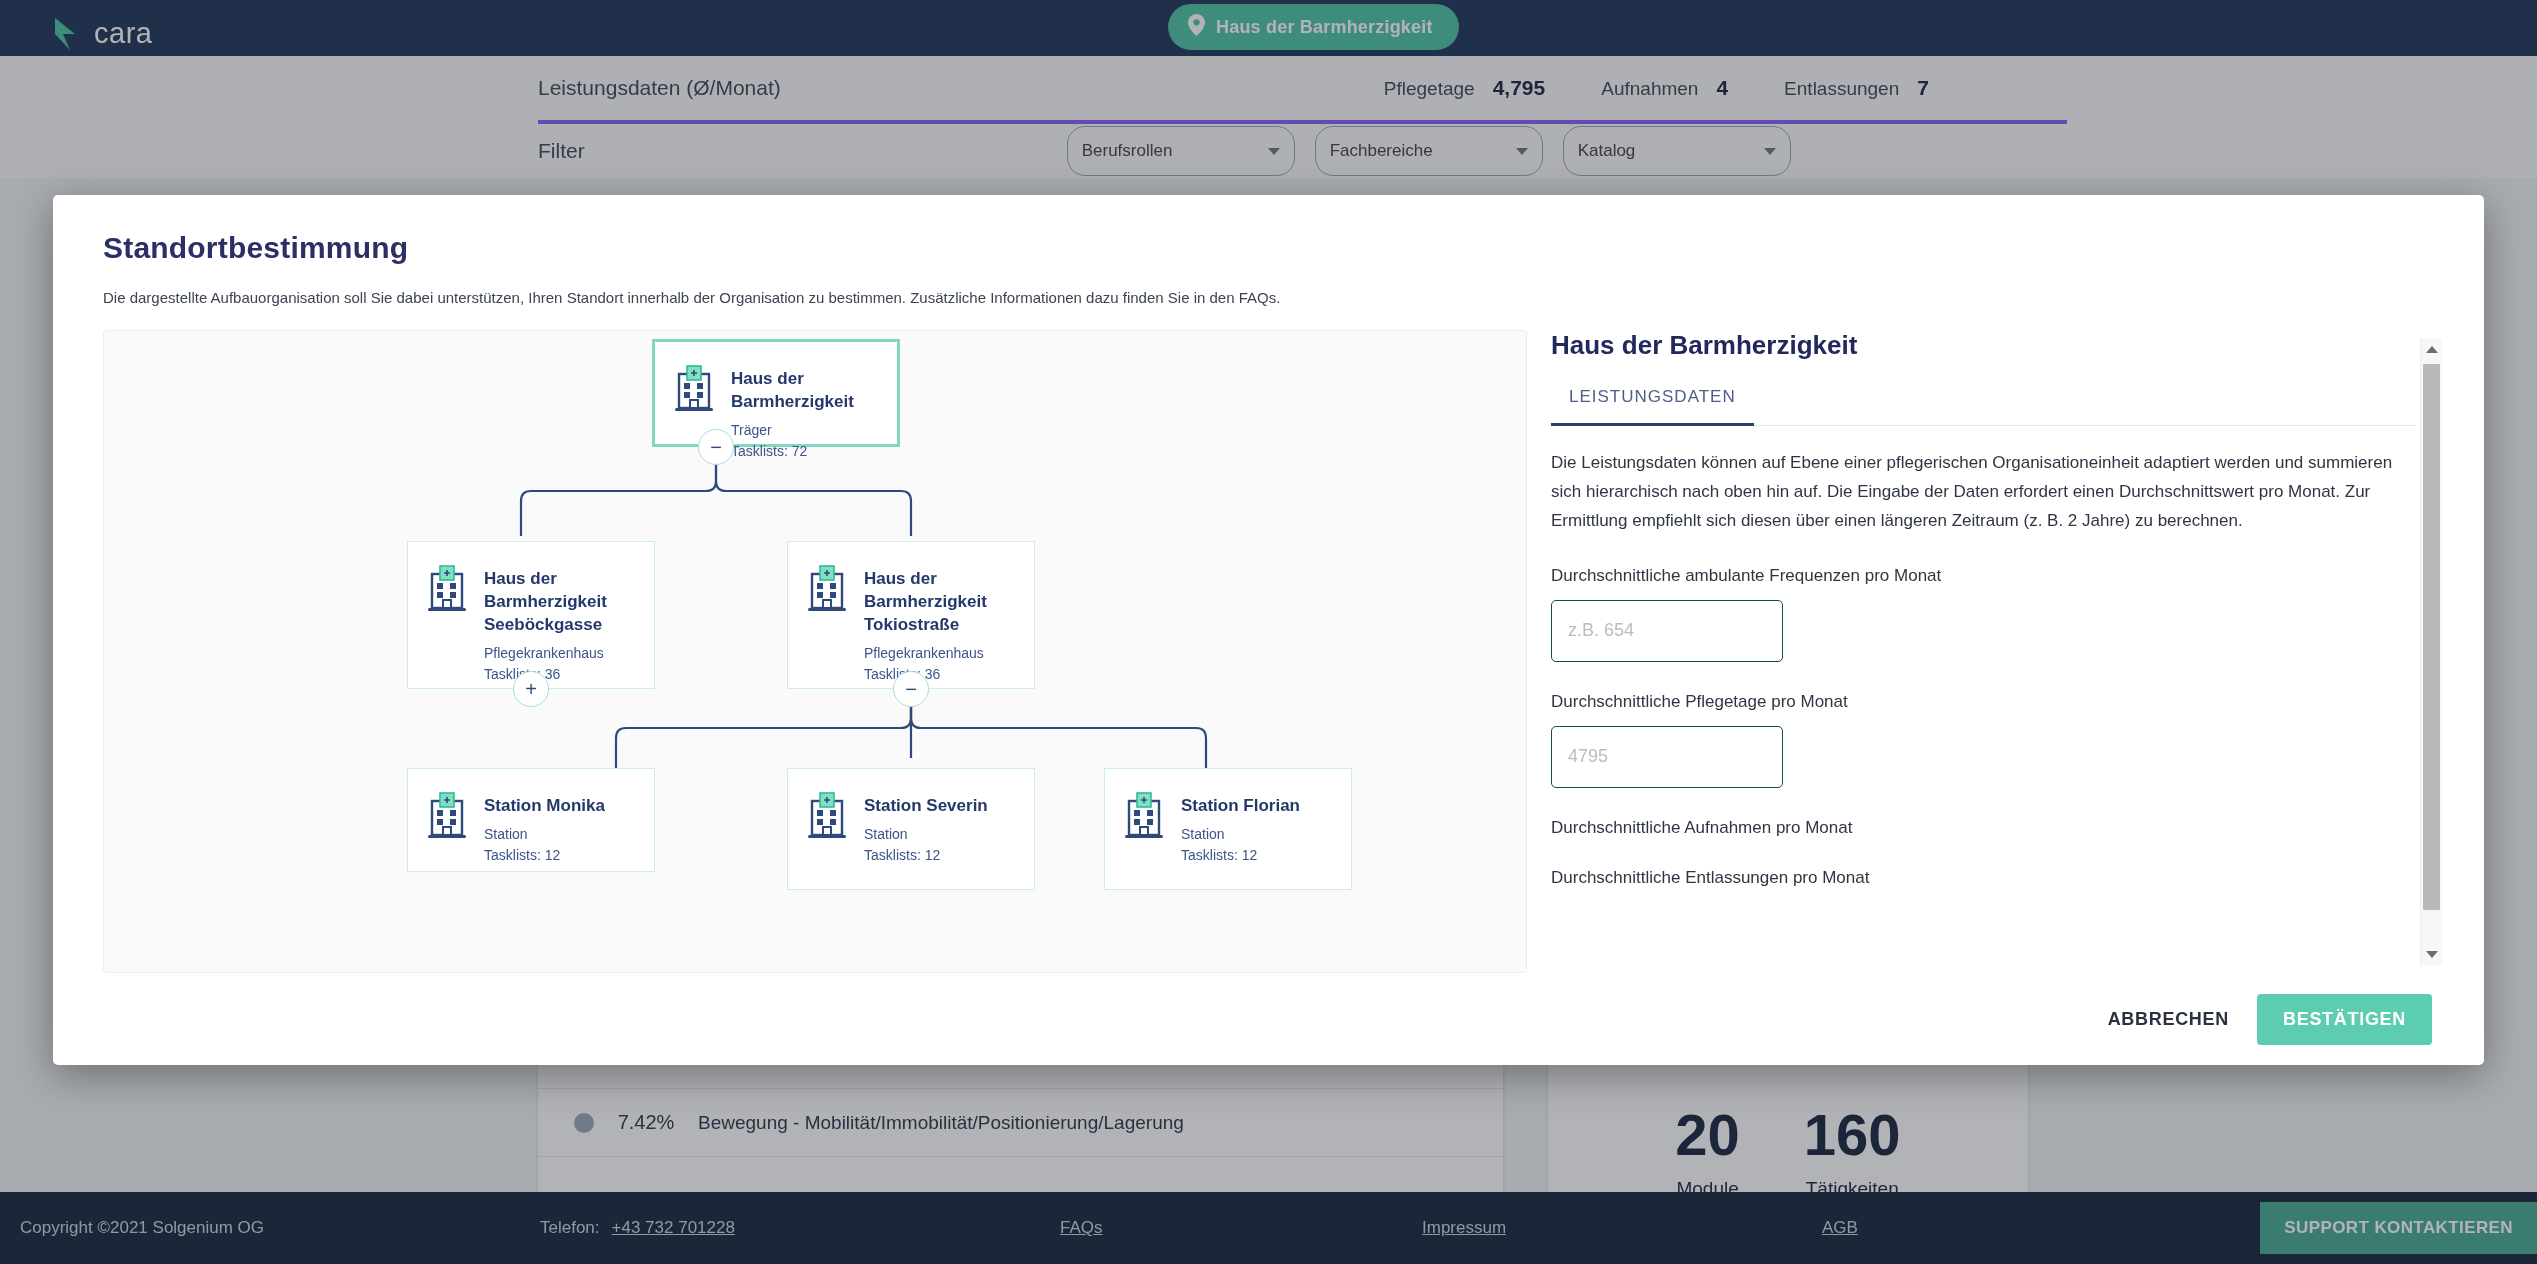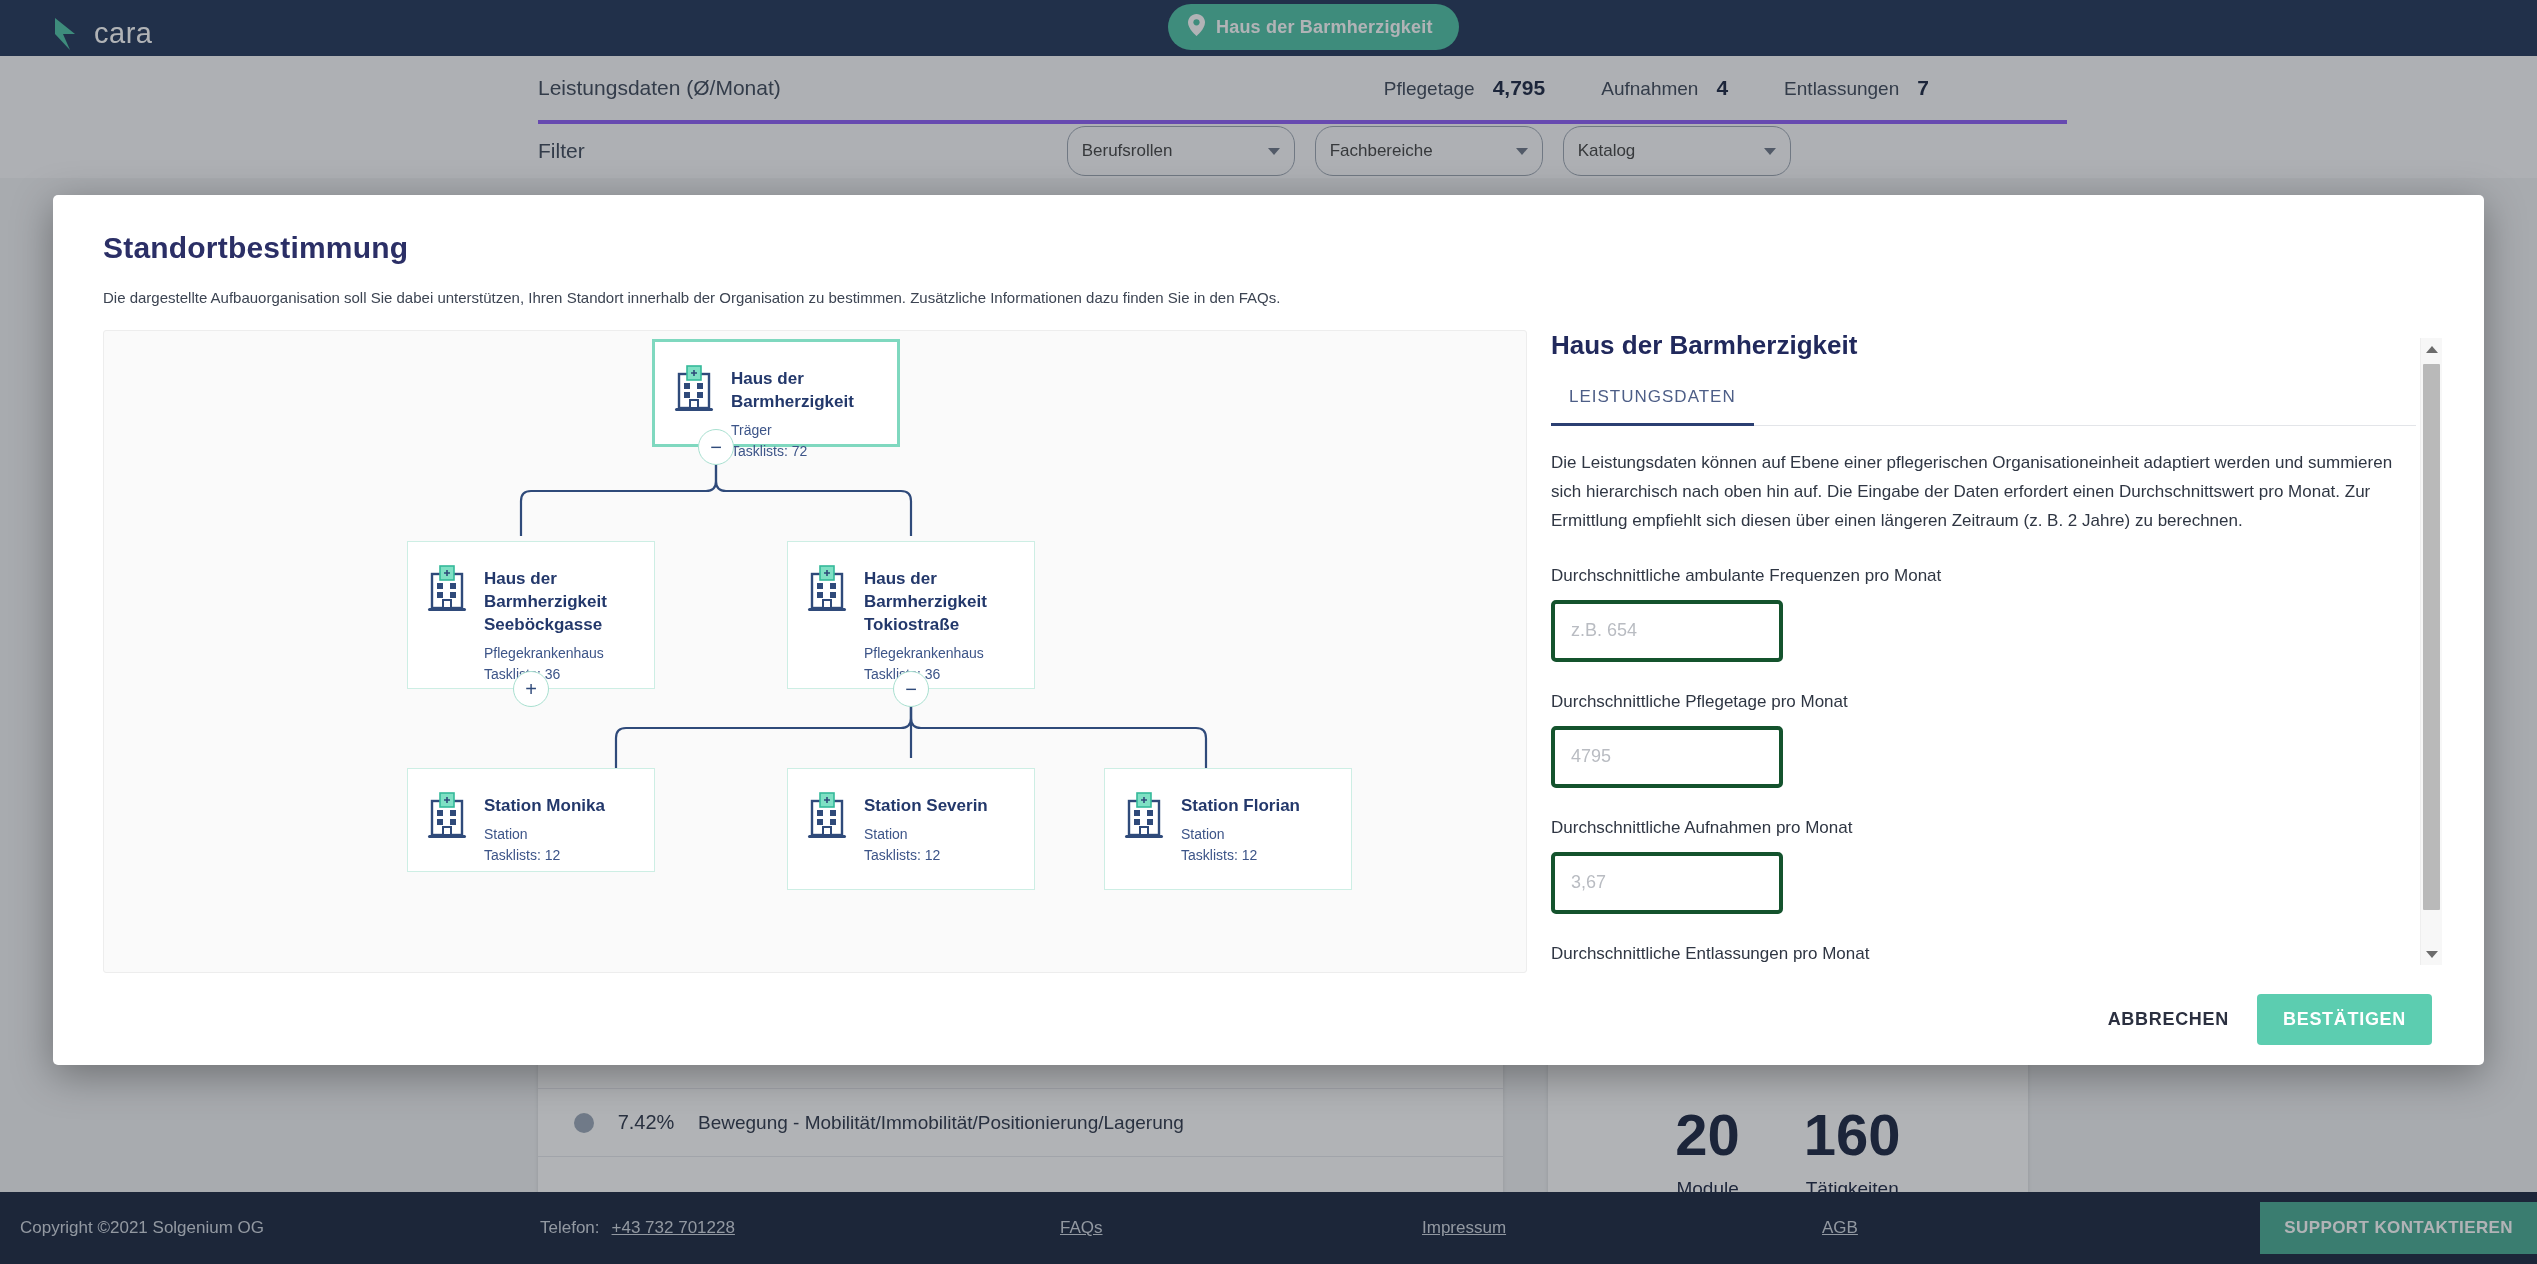--- a/index.html
+++ b/index.html
@@ -135,21 +135,21 @@
   
   .detail-panel { flex: 1; position: relative; overflow: hidden; padding-right: 26px; }
   .detail-title { font-size: 26px; color: #21295c; font-weight: 700; }
   .tabs { margin-top: 26px; border-bottom: 1px solid #e3e5e9; display: flex; }
   .tab { font-size: 17px; letter-spacing: 1px; color: #4d5e87; padding: 0 18px 16px 18px;
     border-bottom: 3px solid #2b3f72; margin-bottom: -1px; }
   .detail-text { font-size: 17px; color: #2f3643; line-height: 1.72; margin-top: 22px; }
   .field { margin-top: 30px; }
   .field-label { font-size: 17px; color: #2f3643; }
   .field-input {
-    margin-top: 14px; width: 232px; height: 62px; border: 4px solid #14532d;
+    margin-top: 14px; width: 232px; height: 62px; border: 1px solid #14532d;
     border-radius: 5px; display: flex; align-items: center; padding: 0 16px;
     font-size: 18px; color: #b9bcc2;
   }
   .vscroll { position: absolute; right: 0; top: 8px; bottom: 8px; width: 22px;
     background: #f7f7f7; border-left: 1px solid #eee; }
   .vthumb { position: absolute; left: 2px; right: 2px; top: 26px; height: 546px;
     background: #b9b9b9; border-radius: 1px; }
   .varrow { position: absolute; left: 0; right: 0; height: 22px; display: flex;
     align-items: center; justify-content: center; }
   .varrow.up { top: 0; } .varrow.dn { bottom: 0; }
@@ -436,21 +436,20 @@
       <div class="field">
         <div class="field-label">Durchschnittliche ambulante Frequenzen pro Monat</div>
         <div class="field-input">z.B. 654</div>
       </div>
       <div class="field">
         <div class="field-label">Durchschnittliche Pflegetage pro Monat</div>
         <div class="field-input">4795</div>
       </div>
       <div class="field">
         <div class="field-label">Durchschnittliche Aufnahmen pro Monat</div>
-        <div class="field-input">3,67</div>
       </div>
       <div class="field">
         <div class="field-label">Durchschnittliche Entlassungen pro Monat</div>
 
       </div>
 
       <div class="vscroll">
         <div class="varrow up">
             <span class="tri u"></span>
           </div>

